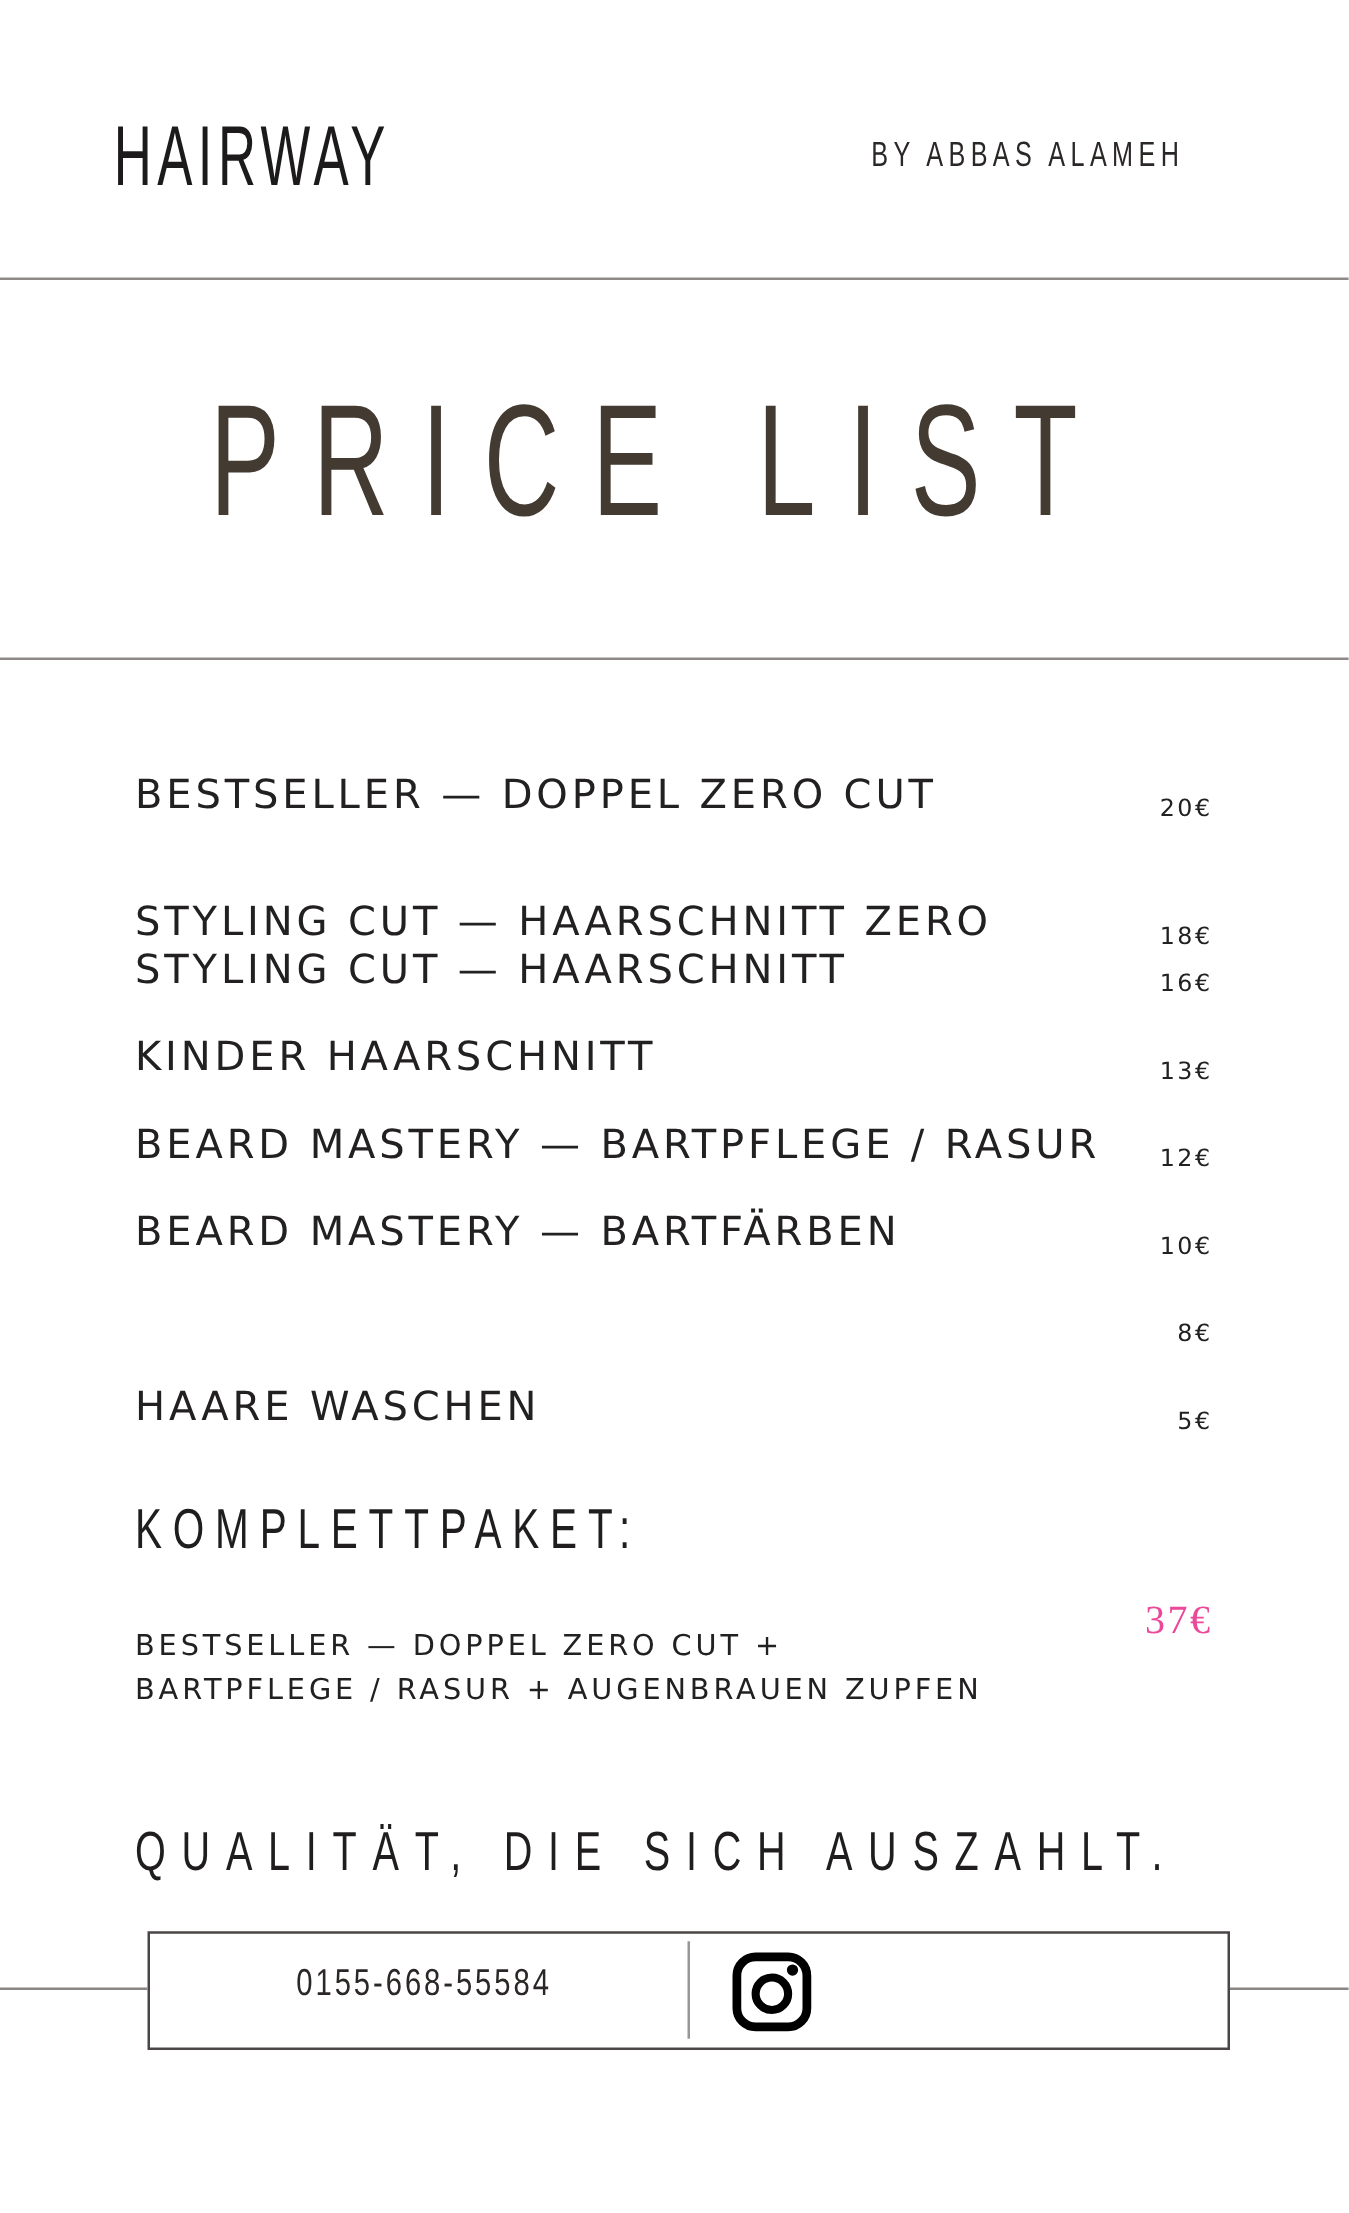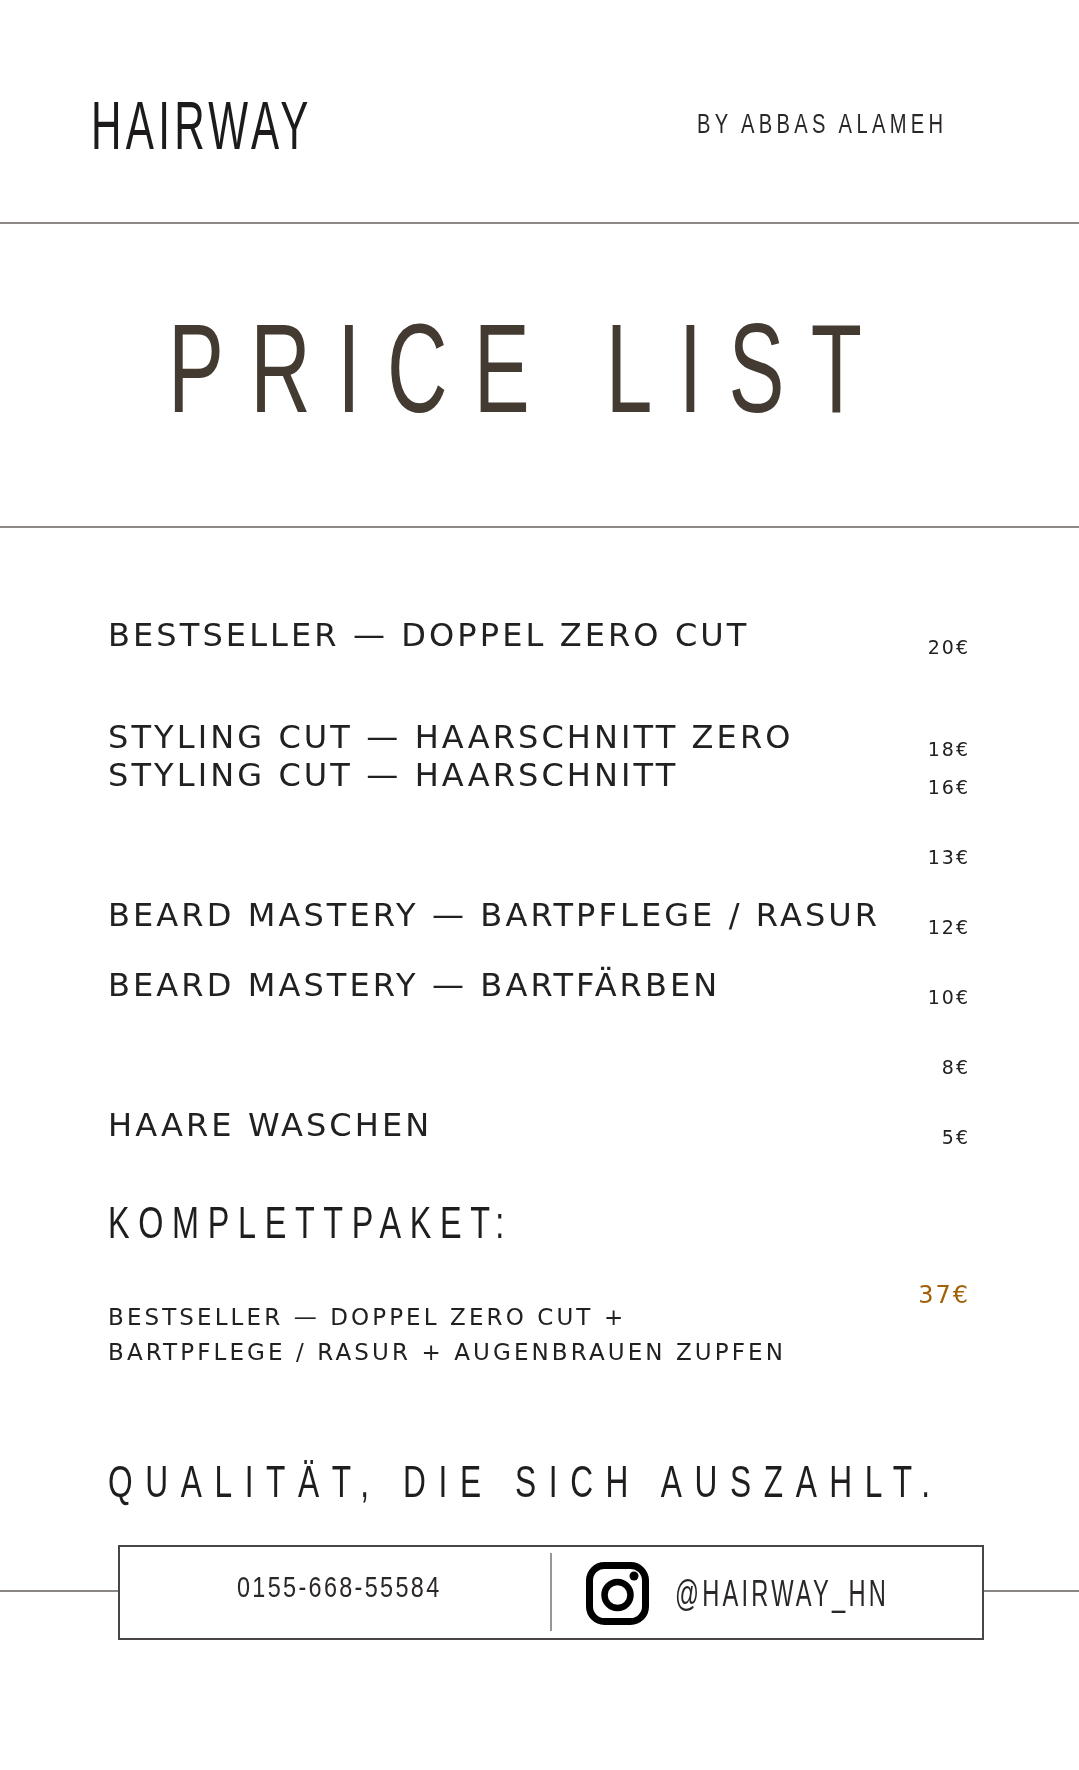--- a/index.html
+++ b/index.html
@@ -18,21 +18,21 @@
   #title .cond { font-size: 127px; line-height: 127px; letter-spacing: 40px; transform: scaleX(0.66); color: #433a31; }
 
   .row { position: absolute; left: 108px; width: 862px; height: 30px; }
   .row .name { position: absolute; left: 0; top: 0; font-size: 32px; line-height: 26px; letter-spacing: 3.1px; color: #222020; }
   .row .price { position: absolute; right: 0; top: 12px; font-size: 19px; line-height: 26px; letter-spacing: 2px; color: #222020; }
 
   #pkg-title { left: 108px; top: 1200px; }
   #pkg-title .cond { font-size: 45px; line-height: 45px; letter-spacing: 12px; transform: scaleX(0.72); color: #1f1d1d; }
 
   #pkg-desc { position: absolute; left: 108px; top: 1300px; width: 700px; font-size: 23px; line-height: 35px; letter-spacing: 3.1px; color: #222020; white-space: normal; }
-  #pkg-price { position: absolute; right: 109px; top: 1282px; font-size: 24px; line-height: 26px; letter-spacing: 2px; color: #a16207; }
+  #pkg-price { position: absolute; right: 109px; top: 1282px; font-size: 32px; line-height: 26px; letter-spacing: 2px; color: #ec4899; font-family: Liberation Serif, serif; }
 
   #slogan { left: 108px; top: 1460px; }
   #slogan .cond { font-size: 44px; line-height: 44px; letter-spacing: 17.5px; transform: scaleX(0.72); color: #1f1d1d; }
 
   #contact-box { position: absolute; left: 118px; top: 1545px; width: 862px; height: 91px; border: 2px solid #4a4646; box-sizing: content-box; background: #fff; }
   .side-line { position: absolute; top: 1590px; height: 2px; background: #8a8684; }
   #divider { position: absolute; left: 430px; top: 6px; width: 2px; height: 78px; background: #9a9694; }
   #phone { position: absolute; left: 117px; top: 25px; }
   #phone .cond { font-size: 30px; line-height: 30px; letter-spacing: 3px; transform: scaleX(0.78); color: #2a2726; }
   #ig-icon { position: absolute; left: 465px; top: 14px; width: 65px; height: 65px; }
@@ -64,20 +64,21 @@
   </div>
   <div class="row" style="top:692px;margin-top:32px;">
     <span class="name">STYLING CUT — HAARSCHNITT ZERO</span>
     <span class="price">18€</span>
   </div>
   <div class="row" style="top:762px;">
     <span class="name">STYLING CUT — HAARSCHNITT</span>
     <span class="price">16€</span>
   </div>
   <div class="row" style="top:832px;">
+    <span class="name">KINDER HAARSCHNITT</span>
     <span class="price">13€</span>
   </div>
   <div class="row" style="top:902px;">
     <span class="name">BEARD MASTERY — BARTPFLEGE / RASUR</span>
     <span class="price">12€</span>
   </div>
   <div class="row" style="top:972px;">
     <span class="name">BEARD MASTERY — BARTFÄRBEN</span>
     <span class="price">10€</span>
   </div>
@@ -107,16 +108,13 @@
     <span class="cond">0155-668-55584</span>
   </div>
   <div id="divider"></div>
   <div id="ig-icon">
     <svg width="65" height="65" viewBox="0 0 65 65">
       <rect x="4.5" y="4.5" width="56" height="56" rx="15" ry="15" fill="none" stroke="#000" stroke-width="7"></rect>
       <circle cx="32.5" cy="34" r="13" fill="none" stroke="#000" stroke-width="6.5"></circle>
       <circle cx="49" cy="15" r="4.5" fill="#000"></circle>
     </svg>
   </div>
-  <div class="abs" id="handle">
-    <span class="cond">@HAIRWAY_HN</span>
-  </div>
 </div>
 
 </body></html>

